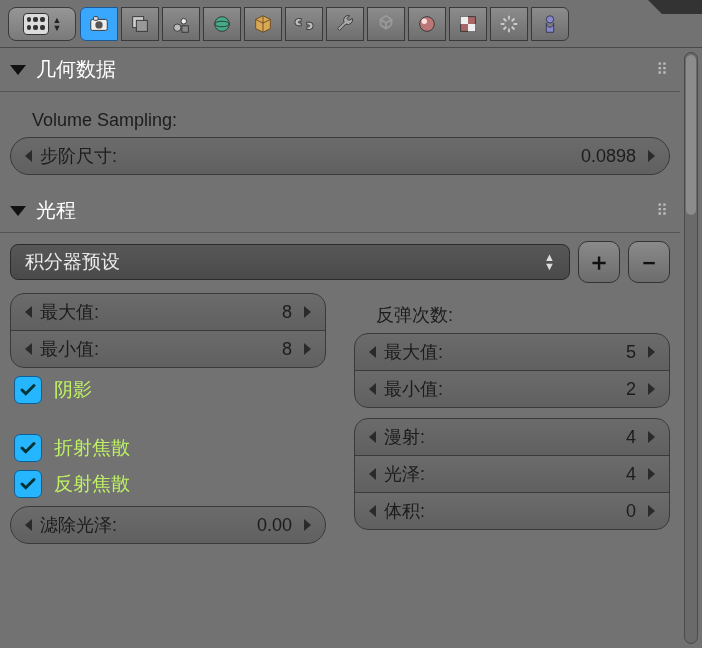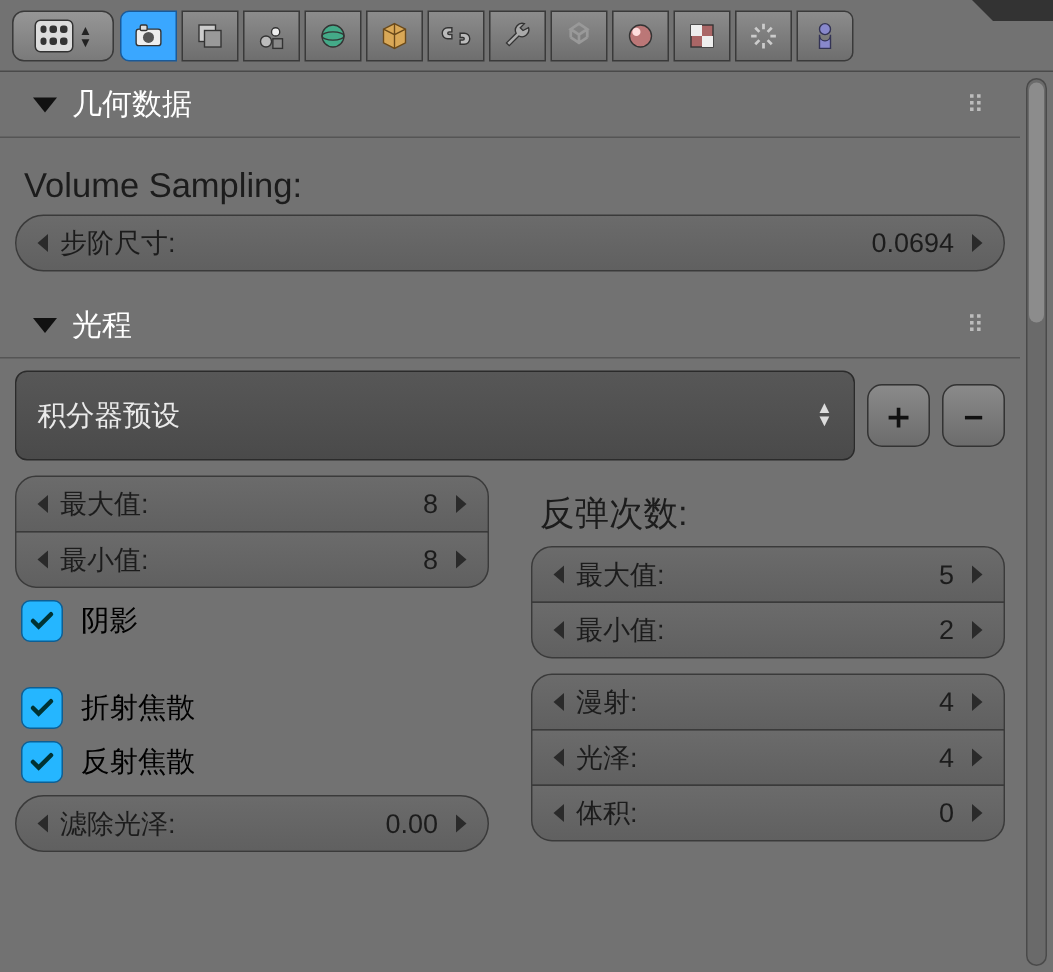--- a/index.html
+++ b/index.html
@@ -81,38 +81,38 @@
     background:#6a6a6a;
     border:1px solid #4a4a4a;
     border-radius:8px;
   }
   .scrollbar .thumb{
     position:absolute; left:1px; right:1px; top:2px; height:160px;
     background:#8c8c8c; border-radius:6px;
   }
   .panel-header{
     display:flex;align-items:center;
-    padding: 8px 22px;
+    padding: 8px 10px;
     font-size:20px;
     color:#ffffff;
     border-bottom:1px solid #555;
     background:#727272;
     position:relative;
   }
   .panel-header.subtle{color:#fff}
   .panel-header .tri{
     display:inline-block;width:0;height:0;
     border-left:8px solid transparent;border-right:8px solid transparent;
     border-top:10px solid #111;margin-right:10px;
   }
   .panel-header .grip{
     margin-left:auto;color:#bdbdbd;font-size:16px;letter-spacing:2px;
   }
   .panel-body{padding:8px 10px 14px 10px;}
-  .section-label{font-size:23px;color:#1c1c1c;margin:10px 6px 6px 6px;}
+  .section-label{font-size:18px;color:#1c1c1c;margin:10px 6px 6px 22px;}
   .row{display:flex;gap:28px;}
   .col{flex:1;min-width:0;}
   .num-field, .pill-field{
     display:flex;align-items:center;
     height:38px;
     background:linear-gradient(#6b6b6b,#606060);
     border:1px solid #3a3a3a;
     border-radius:19px;
     padding:0 14px;
     color:#1c1c1c;
@@ -126,41 +126,41 @@
   .num-field .arrow-r{border-left:7px solid #2a2a2a;margin-left:8px}
   .num-field .label{flex:0 0 auto}
   .num-field .value{flex:1;text-align:right;padding-right:4px}
   .stack{display:flex;flex-direction:column;}
   .stack .num-field{border-radius:0}
   .stack .num-field:first-child{border-radius:14px 14px 0 0}
   .stack .num-field:last-child{border-radius:0 0 14px 14px}
   .stack .num-field + .num-field{margin-top:-1px}
   .preset-row{display:flex;align-items:center;gap:8px;margin-bottom:10px}
   .preset-select{
-    flex:1;height:60px;
+    flex:1;height:36px;
     background:linear-gradient(#575757,#4a4a4a);
     border:1px solid #2b2b2b;border-radius:8px;
     display:flex;align-items:center;padding:0 14px;
     color:#eaeaea;font-size:19px;
   }
   .preset-select .updown{margin-left:auto;font-size:11px;line-height:9px;color:#ddd;display:flex;flex-direction:column;align-items:center}
   .icon-btn{
     width:42px;height:42px;border-radius:10px;
     background:linear-gradient(#8a8a8a,#6c6c6c);
     border:1px solid #333;display:flex;align-items:center;justify-content:center;
     color:#111;font-size:24px;font-weight:bold;
   }
   .check-row{display:flex;align-items:center;gap:12px;margin:8px 4px}
   .checkbox{
     width:28px;height:28px;border-radius:6px;
     background:#25b6ff;border:1px solid #0d5f95;
     display:flex;align-items:center;justify-content:center;
   }
   .checkbox svg{width:18px;height:18px}
-  .check-label{color:#000000;font-size:19px}
+  .check-label{color:#bef264;font-size:19px}
   .sep{height:14px}
 </style>
 </head>
 <body>
 
 <div class="tab-strip">
   <div class="mode-btn">
     <div class="dots">
         <div>
           <span></span>
@@ -255,21 +255,21 @@
     <span>几何数据</span>
     <span class="grip">⠿</span>
   </div>
   <div class="panel-body">
     <div class="section-label">Volume Sampling:</div>
     <div class="row">
       <div class="col">
         <div class="num-field">
           <span class="arrow-l"></span>
           <span class="label">步阶尺寸:</span>
-          <span class="value">0.0694</span>
+          <span class="value">0.0898</span>
           <span class="arrow-r"></span>
         </div>
       </div>
     </div>
   </div>
 
   <div class="panel-header subtle">
     <span class="tri"></span>
     <span>光程</span>
     <span class="grip">⠿</span>

